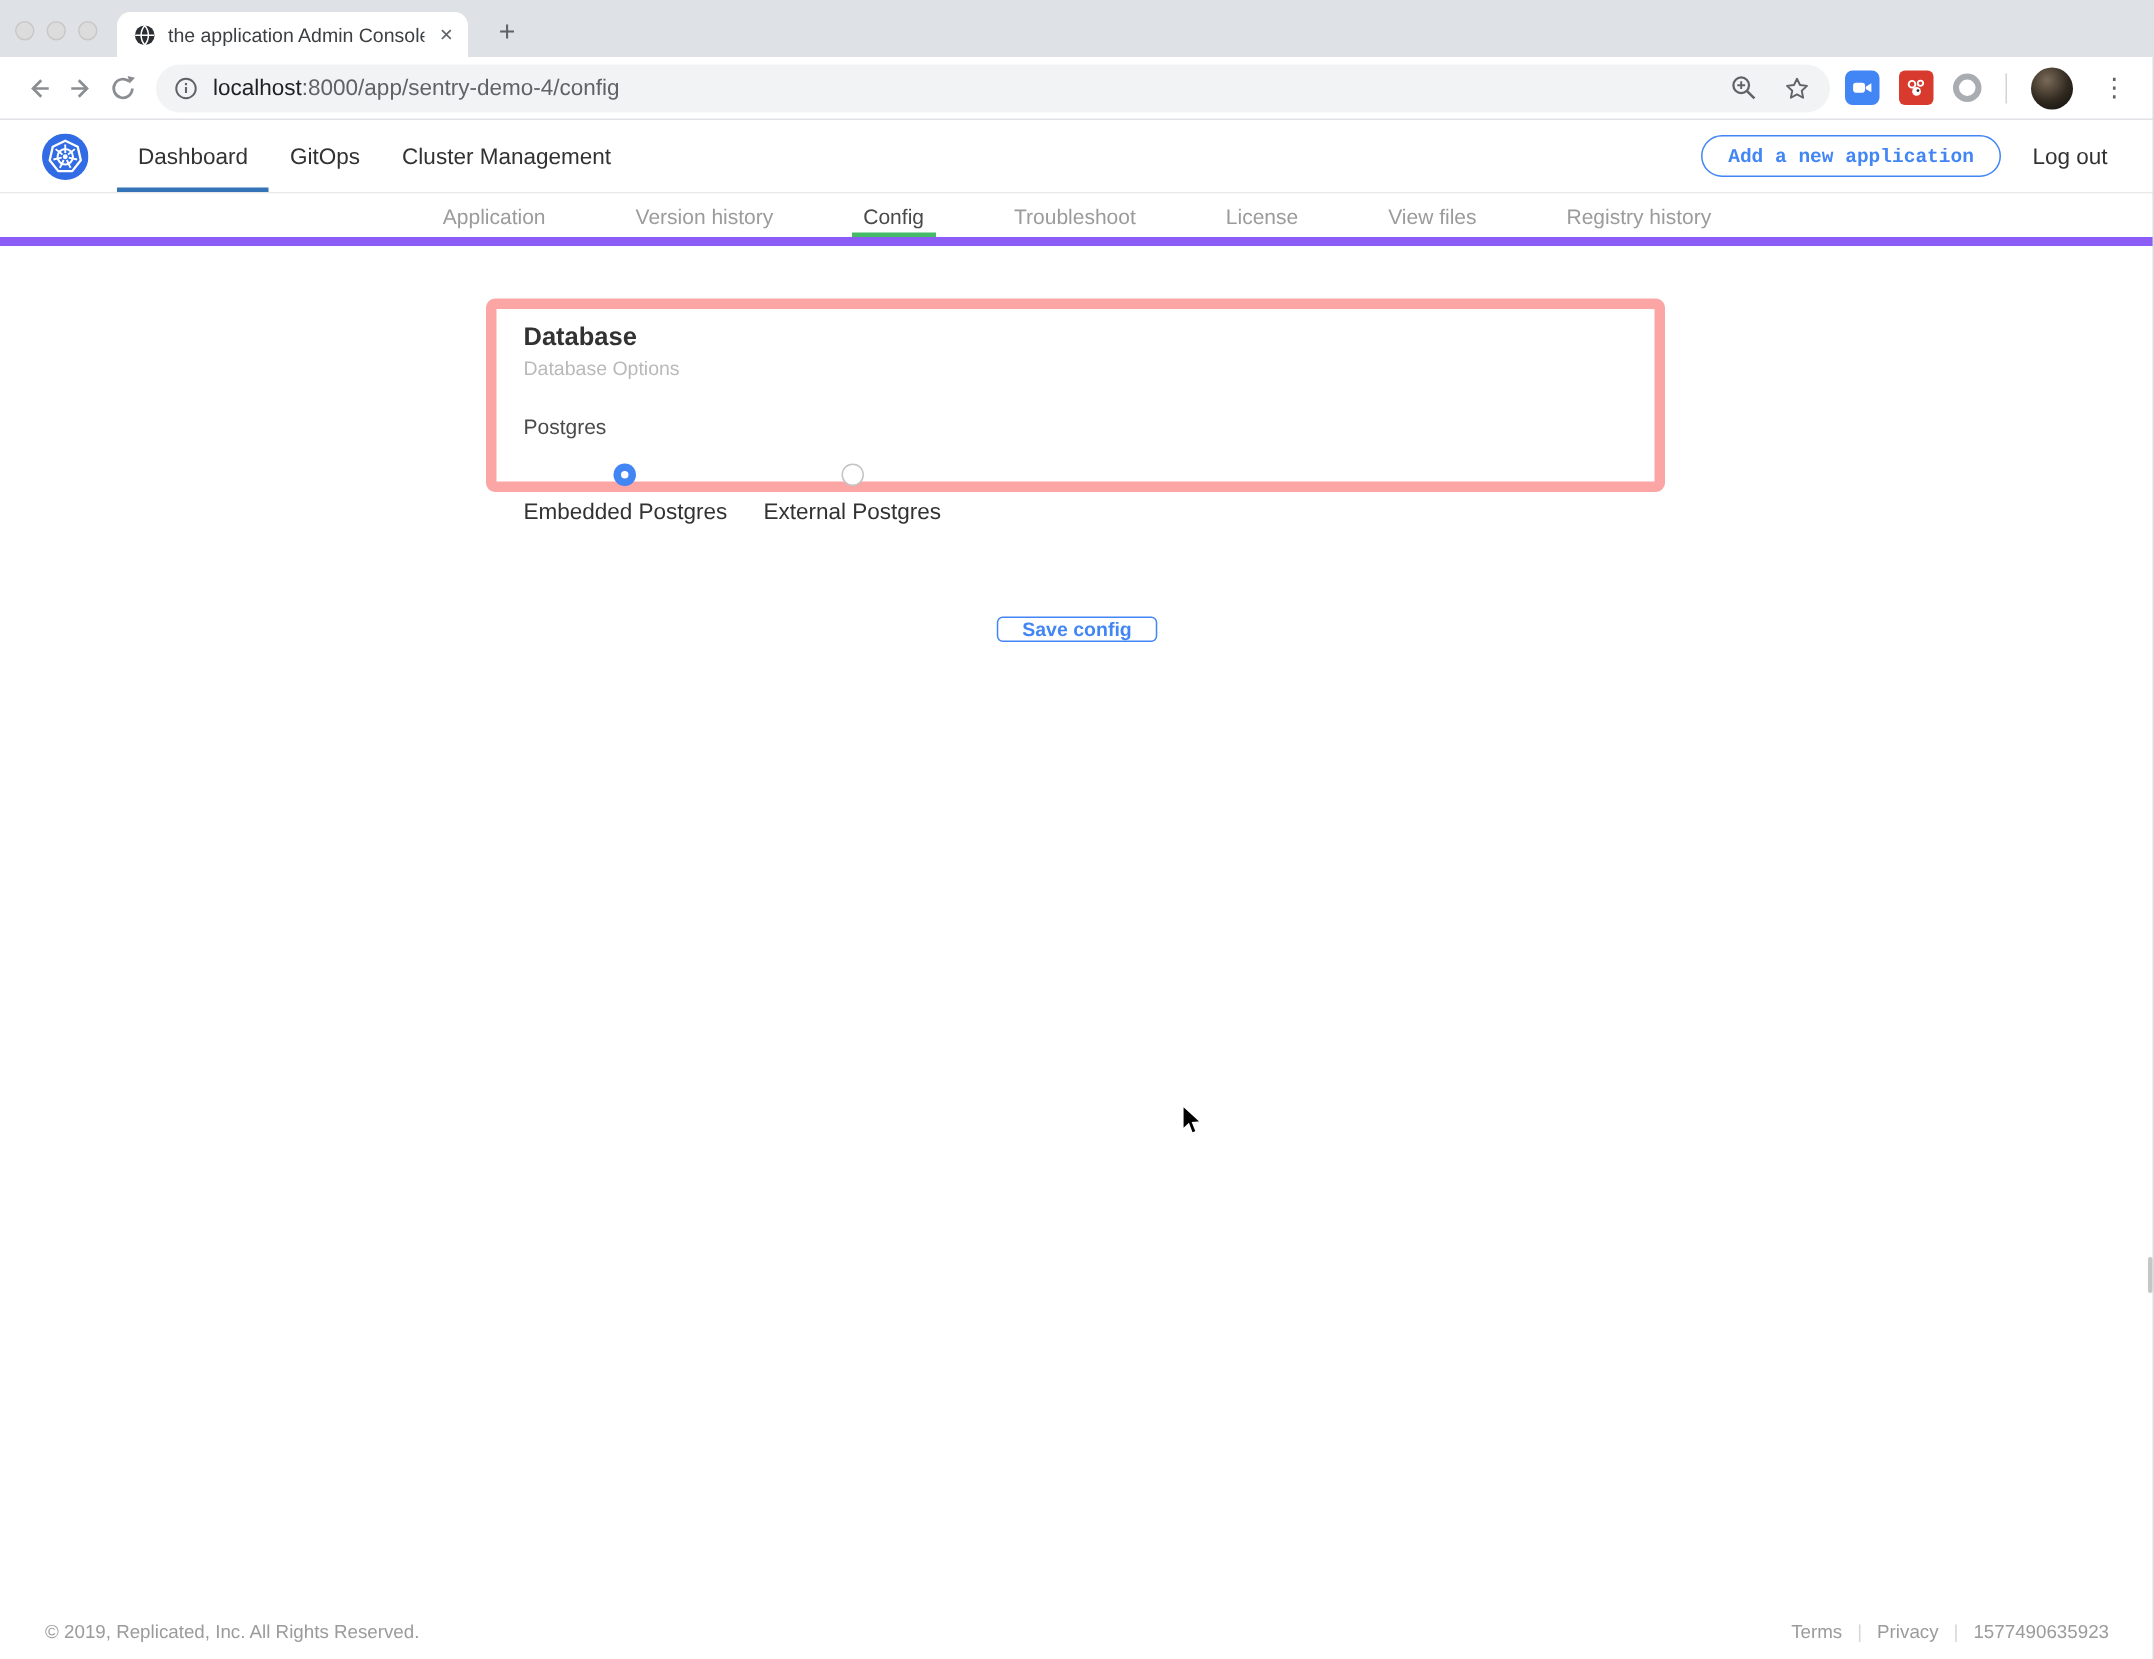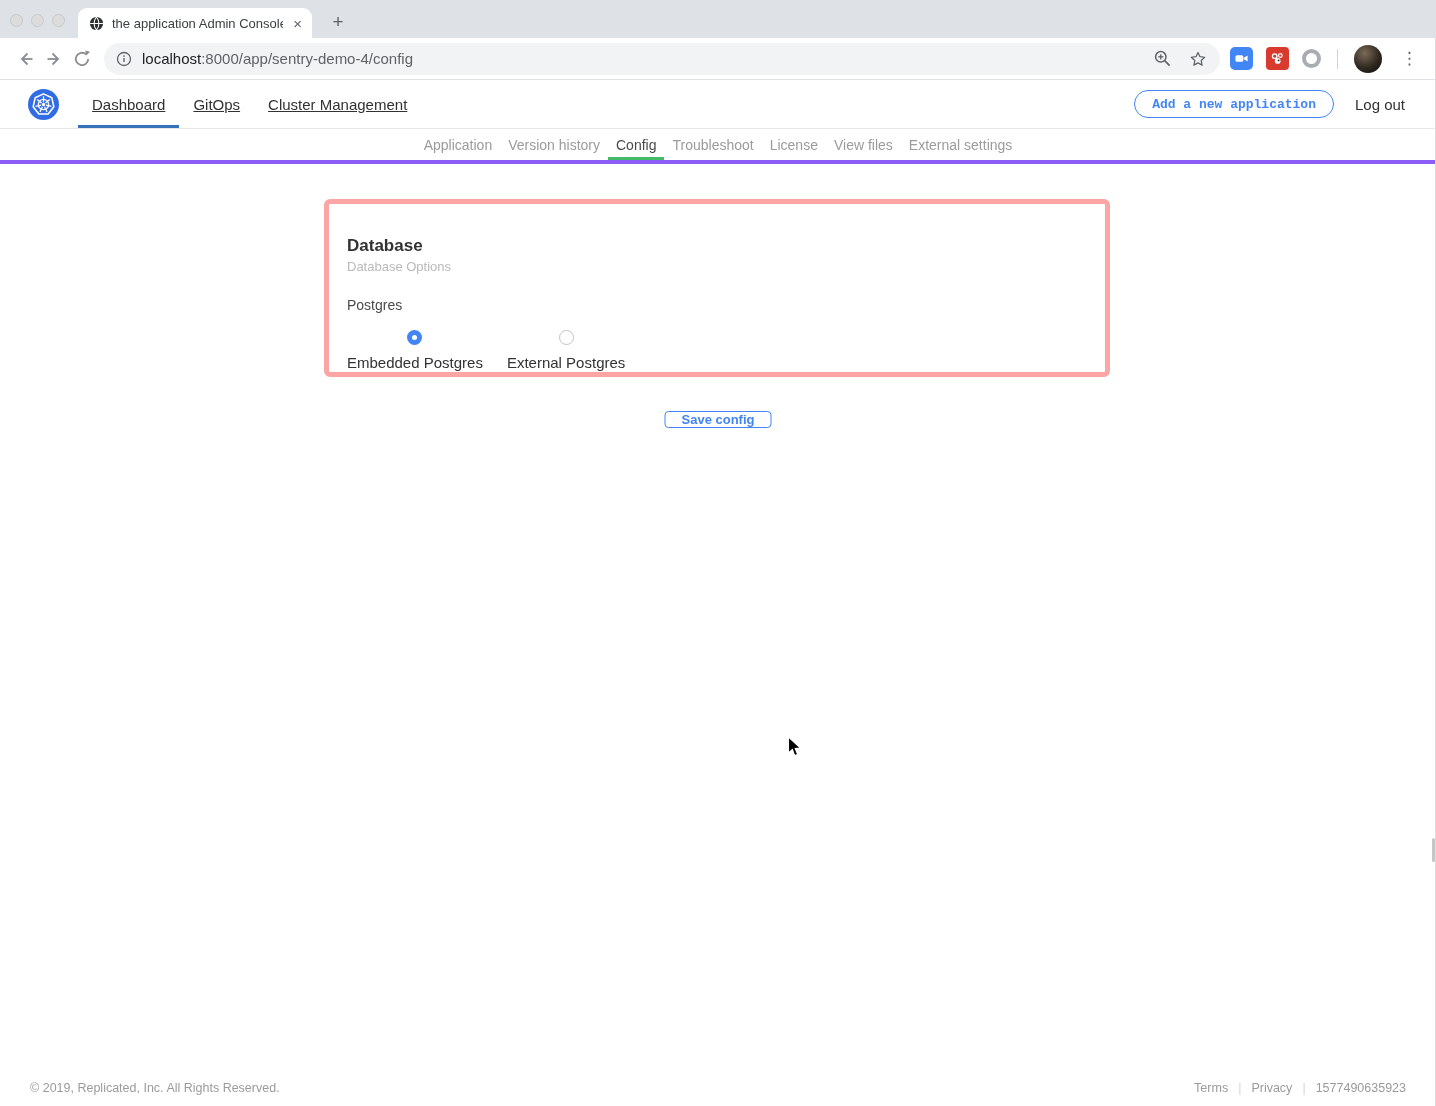--- a/index.html
+++ b/index.html
@@ -47,53 +47,53 @@
   .avatar { width:28px; height:28px; border-radius:50%;
             background:radial-gradient(circle at 38% 30%, #7a6a58, #30291f 55%, #121110 90%); }
   .kebab { font-size:17px; color:#5f6368; padding:0 6px; letter-spacing:0; }
 
   
   .app-header {
     position:absolute; top:80px; left:0; right:0; height:49px; background:#fff;
     border-bottom:1px solid #e8e8e8; display:flex; align-items:stretch;
   }
   .k8s-logo { align-self:center; margin-left:28px; width:31px; height:31px; }
-  .main-nav { display:flex; margin-left:19px;text-decoration:underline; }
+  .main-nav { display:flex; margin-left:19px; }
   .main-nav .nav-item {
     display:flex; align-items:center; padding:0 14px; font-size:15px; color:#323232;
     position:relative; cursor:pointer;
   }
   .main-nav .nav-item.active::after {
     content:""; position:absolute; left:0; right:0; bottom:0; height:3px; background:#3573b9;
   }
   .header-right { margin-left:auto; display:flex; align-items:center; gap:21px; margin-right:31px; }
   .add-app-btn {
     height:28px; padding:0 17px; border:1px solid #4285f4; border-radius:16px; background:#fff;
     color:#4285f4; font-size:13px; font-weight:bold; font-family:Liberation Mono, monospace; cursor:pointer;text-align:right;
   }
   .logout { font-size:15px; color:#323232; cursor:pointer; }
 
   
   .subnav {
     position:absolute; top:129px; left:0; right:0; height:35px; background:#fff;
-    border-bottom:4px solid #8b5cf6; display:flex; justify-content:center; 
+    border-bottom:6px solid #8b5cf6; display:flex; justify-content:center; gap:44px;
   }
   .subtab {
     display:flex; align-items:center; padding:0 8px; font-size:14px; color:#9b9b9b;
     position:relative; cursor:pointer; white-space:nowrap;
   }
   .subtab.active { color:#4a4a4a; }
   .subtab.active::after {
     content:""; position:absolute; left:0; right:0; bottom:0; height:3px; background:#44bb66;
   }
 
   
   .config-card {
-    position:absolute; top:199px; left:324px; width:786px; height:178px;
-    background:#fff; border:5px solid #fca5a5; border-radius:6px; padding:32px 18px;
+    position:absolute; top:199px; left:324px; width:786px; height:129px;
+    background:#fff; border:7px solid #fca5a5; border-radius:6px; padding:9px 18px;
   }
   .group-title { font-size:17px; font-weight:bold; color:#323232; }
   .group-subtitle { font-size:13px; color:#b9b9b9; margin-top:3px; }
   .item-label { font-size:14px; color:#4a4a4a; margin-top:23px; }
   .radio-row { display:flex; align-items:center; gap:24px; margin-top:17px; }
   .radio-option { display:flex; align-items:center; gap:9px; cursor:pointer;flex-direction:column; }
   .radio-circle { width:15px; height:15px; border-radius:50%; border:1px solid #c3c3c3; background:#fff;
                   display:flex; align-items:center; justify-content:center; flex:none; }
   .radio-option.selected .radio-circle { border:none; background:#4285f4; }
   .radio-option.selected .radio-circle::after {
@@ -252,21 +252,21 @@
   <div class="subtab">
     <span>Troubleshoot</span>
   </div>
   <div class="subtab">
     <span>License</span>
   </div>
   <div class="subtab">
     <span>View files</span>
   </div>
   <div class="subtab">
-    <span>External settings</span>
+    <span>Registry history</span>
   </div>
 </div>
 
 <div class="config-card">
   <div class="group-title">Database</div>
   <div class="group-subtitle">Database Options</div>
   <div class="item-label">Postgres</div>
   <div class="radio-row">
     <div class="radio-option selected">
       <span class="radio-circle"></span>

